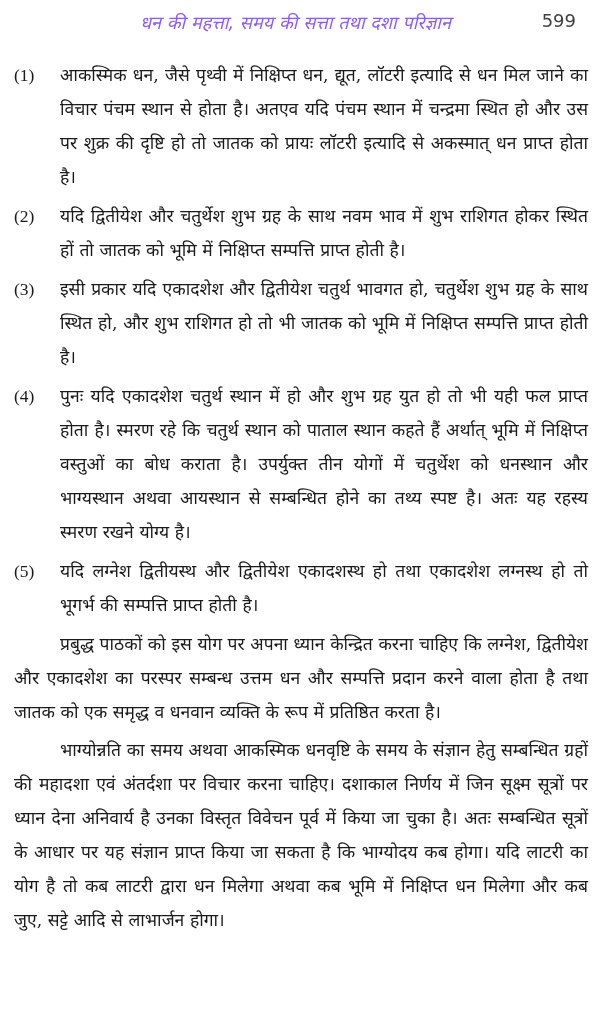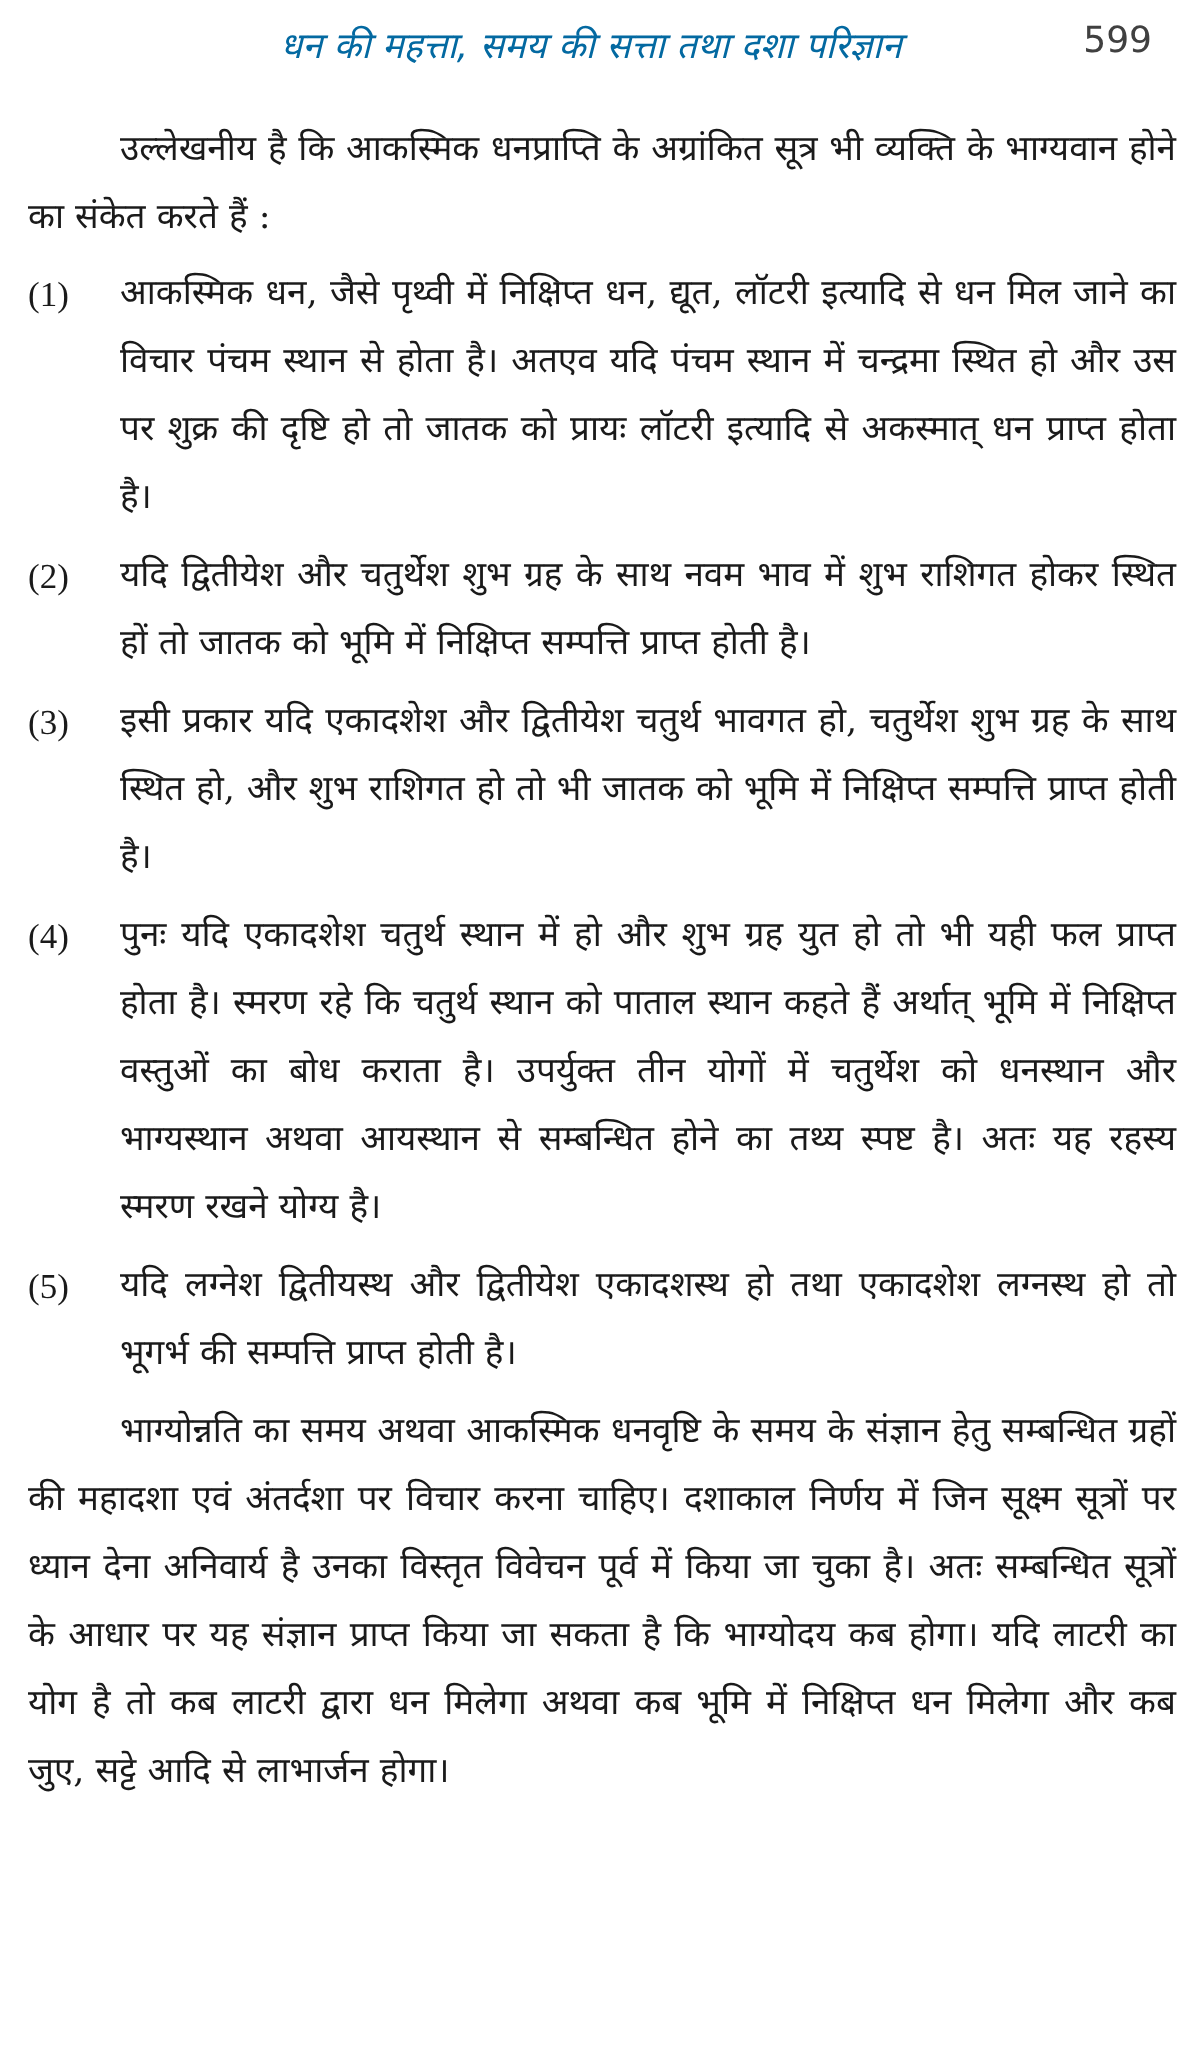--- a/index.html
+++ b/index.html
@@ -7,21 +7,21 @@
     width: 600px; height: 1028px; overflow: hidden; position: relative;
     font-family: "DejaVu Serif", "Liberation Serif", serif;
     color: #1a1a1a;
   }
   .header {
     position: absolute; top: 10px; left: 0; width: 600px; height: 30px;
   }
   .header-title {
     position: absolute; left: 140px; top: 0;
     font-family: "DejaVu Sans", sans-serif;
-    font-style: italic; font-size: 18px; color: #0369a1;
+    font-style: italic; font-size: 18px; color: #8b5cf6;
   }
   .page-number {
     position: absolute; right: 24px; top: 0;
     font-family: "DejaVu Sans", sans-serif; font-size: 18px; color: #404040;
   }
   .body-text {
     position: absolute; top: 58px; left: 14px; width: 574px;
     font-size: 17.5px; line-height: 34px; text-align: justify;
   }
   p { margin: 0; }
@@ -35,21 +35,20 @@
 </style>
 </head>
 <body>
 
 <div class="header">
   <span class="header-title">धन की महत्ता, समय की सत्ता तथा दशा परिज्ञान</span>
   <span class="page-number">599</span>
 </div>
 
 <div class="body-text">
-  <p class="para">उल्लेखनीय है कि आकस्मिक धनप्राप्ति के अग्रांकित सूत्र भी व्यक्ति के भाग्यवान होने का संकेत करते हैं :</p>
 
   <div class="item">
     <span class="item-num">(1)</span>
     <p>आकस्मिक धन, जैसे पृथ्वी में निक्षिप्त धन, द्यूत, लॉटरी इत्यादि से धन मिल जाने का विचार पंचम स्थान से होता है। अतएव यदि पंचम स्थान में चन्द्रमा स्थित हो और उस पर शुक्र की दृष्टि हो तो जातक को प्रायः लॉटरी इत्यादि से अकस्मात् धन प्राप्त होता है।</p>
   </div>
   <div class="item">
     <span class="item-num">(2)</span>
     <p>यदि द्वितीयेश और चतुर्थेश शुभ ग्रह के साथ नवम भाव में शुभ राशिगत होकर स्थित हों तो जातक को भूमि में निक्षिप्त सम्पत्ति प्राप्त होती है।</p>
   </div>
   <div class="item">
@@ -58,14 +57,15 @@
   </div>
   <div class="item">
     <span class="item-num">(4)</span>
     <p>पुनः यदि एकादशेश चतुर्थ स्थान में हो और शुभ ग्रह युत हो तो भी यही फल प्राप्त होता है। स्मरण रहे कि चतुर्थ स्थान को पाताल स्थान कहते हैं अर्थात् भूमि में निक्षिप्त वस्तुओं का बोध कराता है। उपर्युक्त तीन योगों में चतुर्थेश को धनस्थान और भाग्यस्थान अथवा आयस्थान से सम्बन्धित होने का तथ्य स्पष्ट है। अतः यह रहस्य स्मरण रखने योग्य है।</p>
   </div>
   <div class="item">
     <span class="item-num">(5)</span>
     <p>यदि लग्नेश द्वितीयस्थ और द्वितीयेश एकादशस्थ हो तथा एकादशेश लग्नस्थ हो तो भूगर्भ की सम्पत्ति प्राप्त होती है।</p>
   </div>
 
+  <p class="para">प्रबुद्ध पाठकों को इस योग पर अपना ध्यान केन्द्रित करना चाहिए कि लग्नेश, द्वितीयेश और एकादशेश का परस्पर सम्बन्ध उत्तम धन और सम्पत्ति प्रदान करने वाला होता है तथा जातक को एक समृद्ध व धनवान व्यक्ति के रूप में प्रतिष्ठित करता है।</p>
   <p class="para">भाग्योन्नति का समय अथवा आकस्मिक धनवृष्टि के समय के संज्ञान हेतु सम्बन्धित ग्रहों की महादशा एवं अंतर्दशा पर विचार करना चाहिए। दशाकाल निर्णय में जिन सूक्ष्म सूत्रों पर ध्यान देना अनिवार्य है उनका विस्तृत विवेचन पूर्व में किया जा चुका है। अतः सम्बन्धित सूत्रों के आधार पर यह संज्ञान प्राप्त किया जा सकता है कि भाग्योदय कब होगा। यदि लाटरी का योग है तो कब लाटरी द्वारा धन मिलेगा अथवा कब भूमि में निक्षिप्त धन मिलेगा और कब जुए, सट्टे आदि से लाभार्जन होगा।</p>
 </div>
 
 </body></html>

